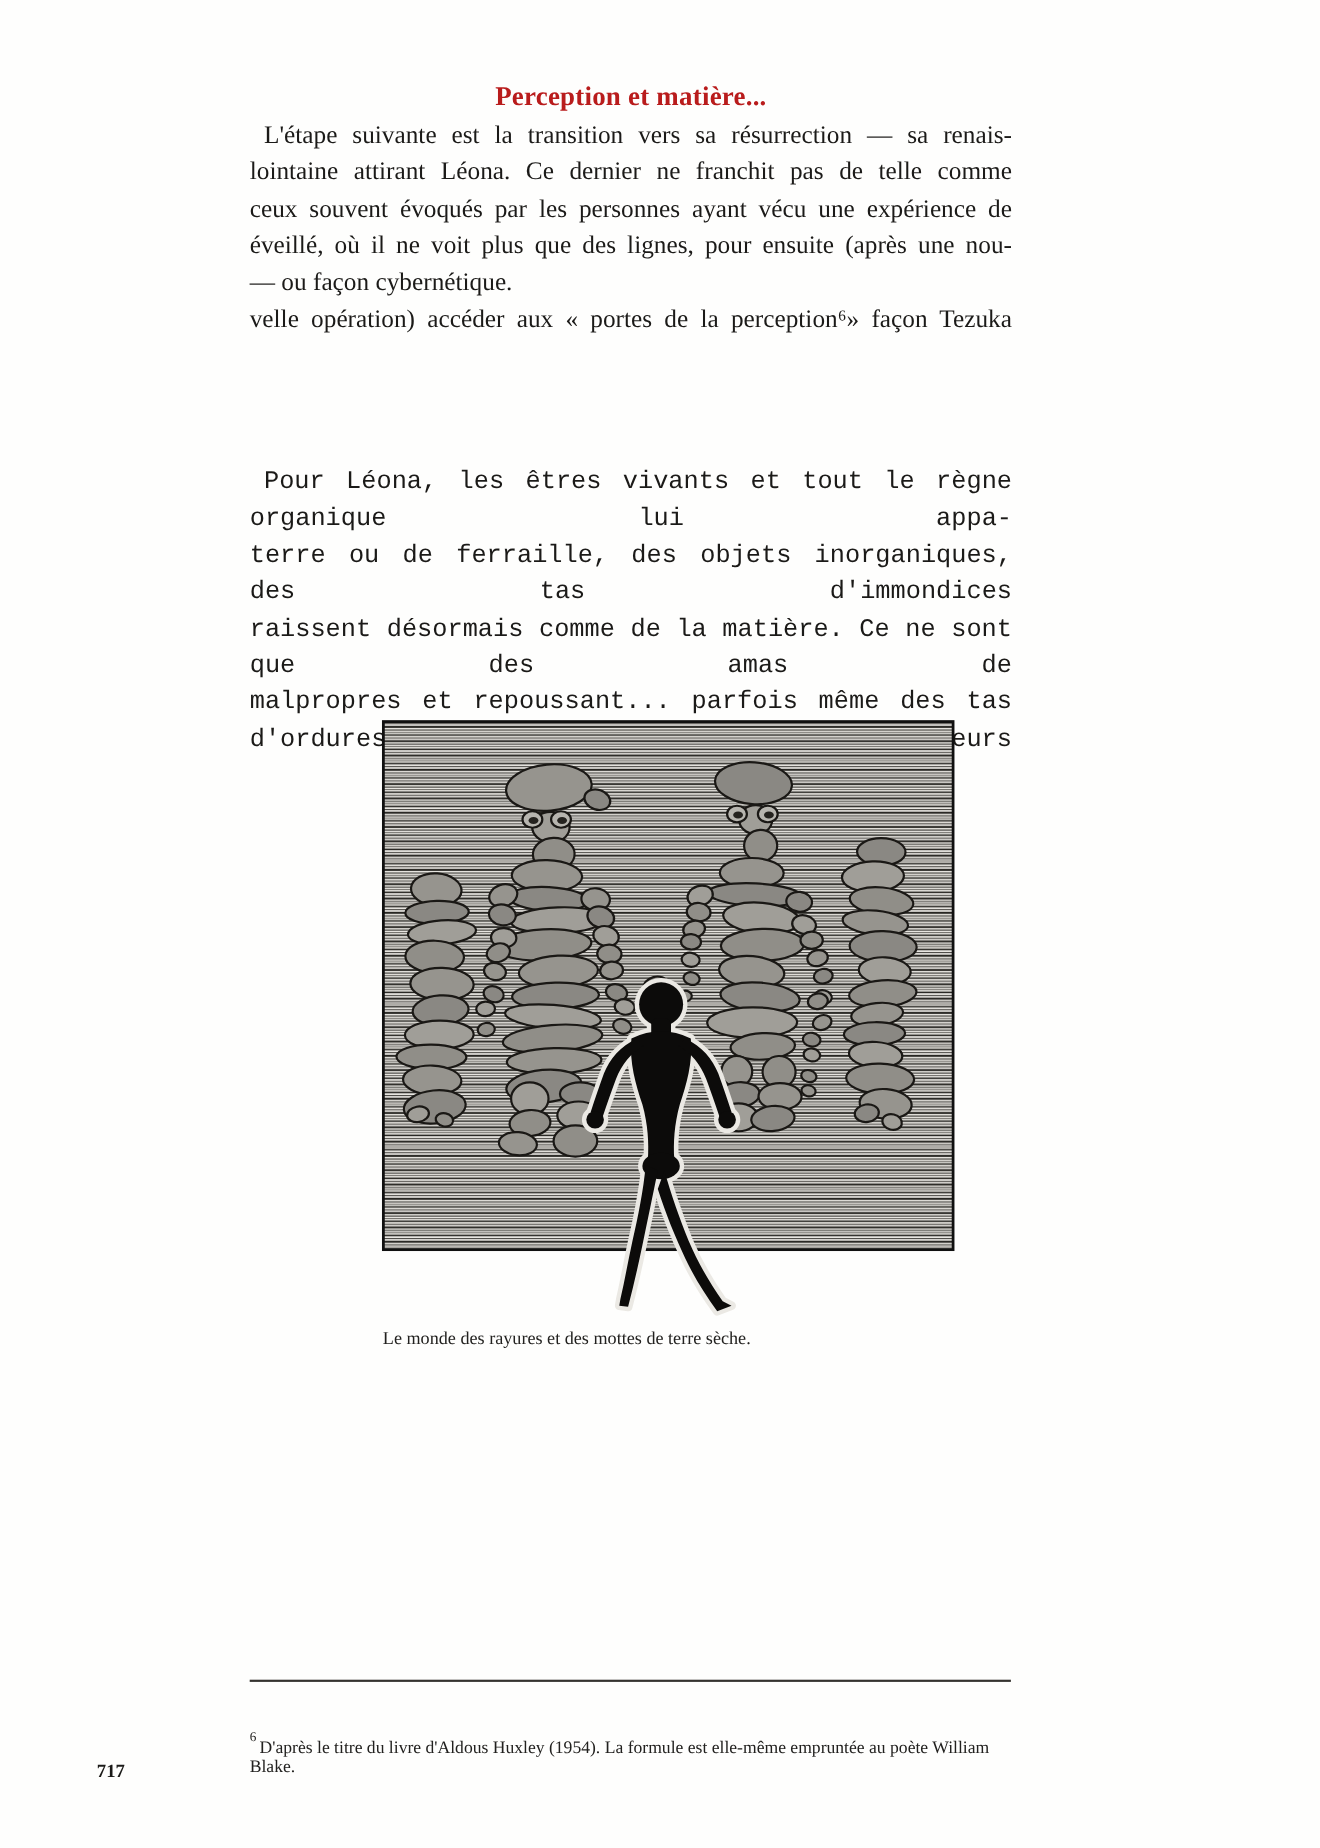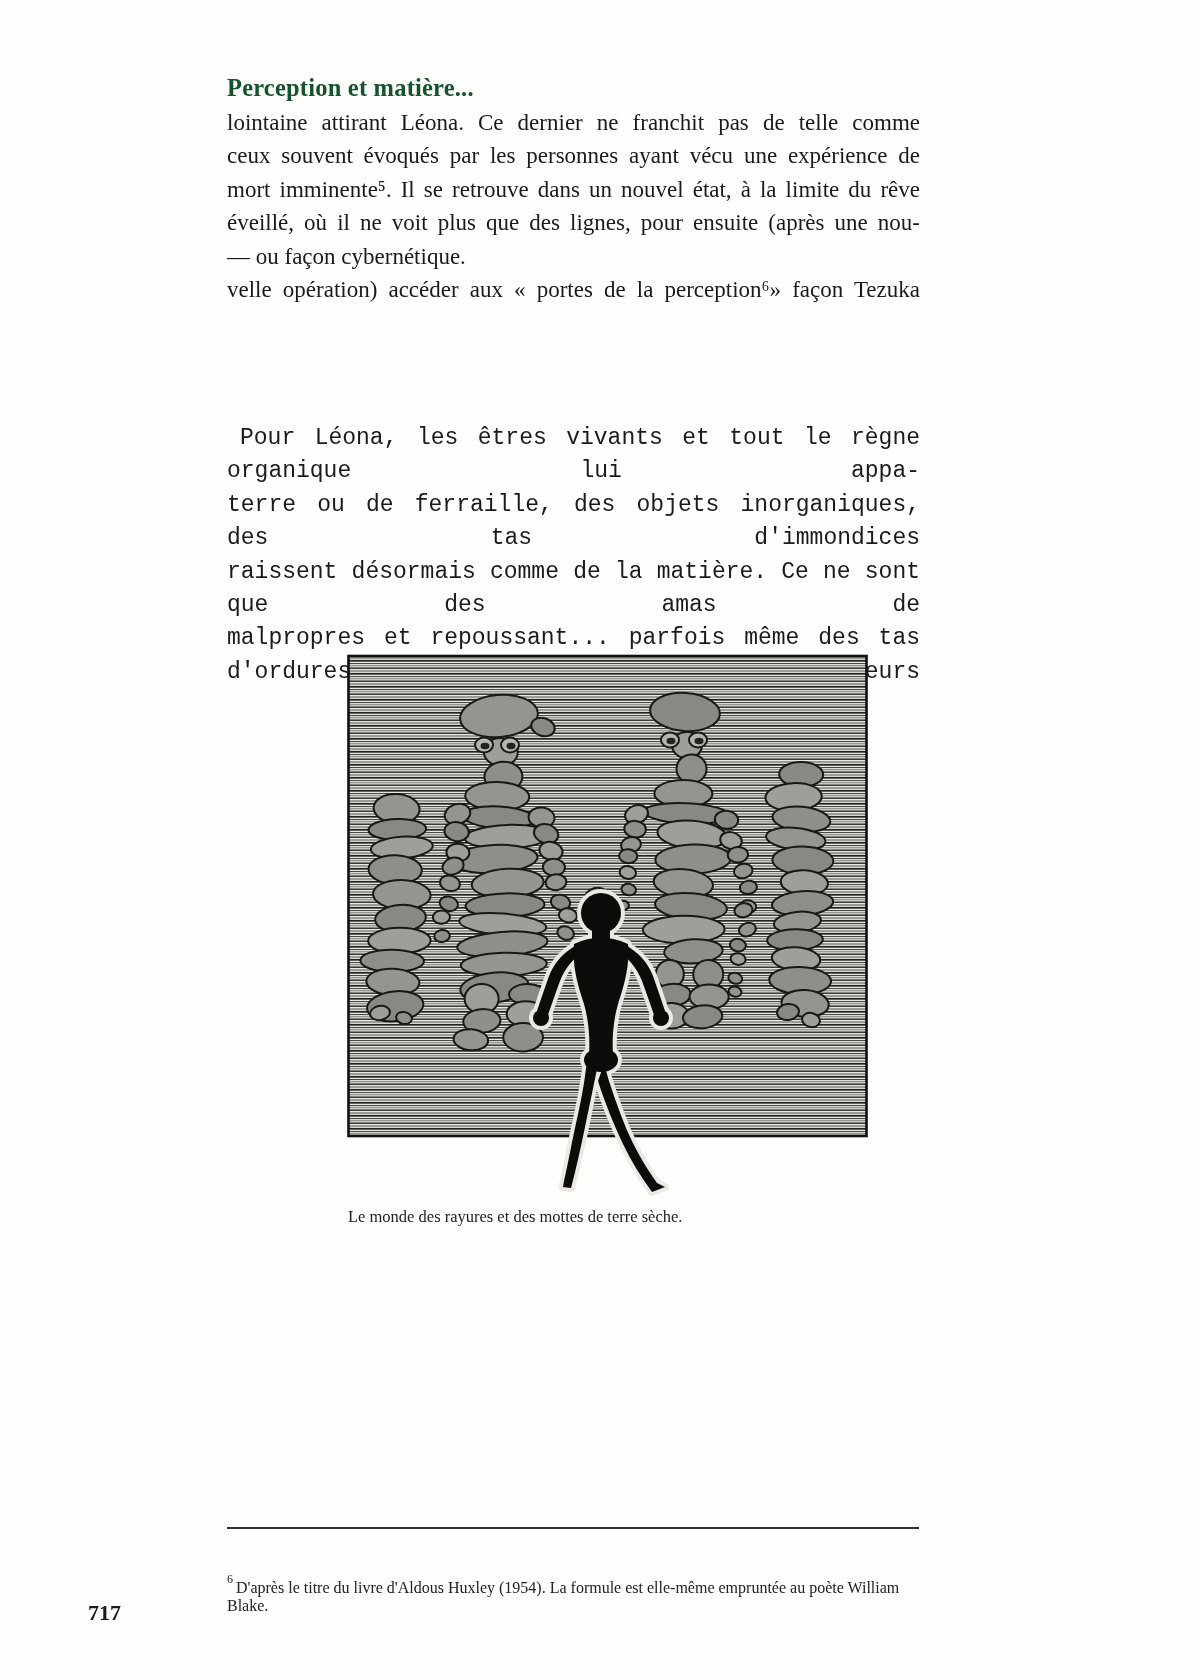--- a/index.html
+++ b/index.html
@@ -1,48 +1,48 @@
 <!DOCTYPE html>
 <html><head>
 <meta charset="utf-8">
 <style>
   html,body{margin:0;padding:0;background:#ffffff;}
   .page{position:relative;width:1200px;height:1680px;background:#fefefd;overflow:hidden;
         font-family:"Liberation Serif","DejaVu Serif",serif;color:#181715;}
   .title{position:absolute;left:227px;top:74px;width:693px;font-size:24.5px;font-weight:700;
-         letter-spacing:.2px;color:#14532d;}
+         letter-spacing:.2px;color:#b91c1c;text-align:center;}
   .para{position:absolute;left:227px;width:693px;font-size:23px;line-height:33.4px;color:#1b1a18;}
   .para-1{top:106px;}
   .para-2{top:422px;font-family:Liberation Mono, monospace;}
   .line{width:100%;}
   .jline{text-align:justify;text-align-last:justify;}
   .lline{text-align:left;text-align-last:left;}
   .ind{text-indent:13px;}
   .illustration{position:absolute;left:347px;top:654px;}
   .caption{position:absolute;left:348px;top:1207px;font-size:16.5px;color:#22211f;text-align:right;}
   .footnote-rule{position:absolute;left:227px;top:1527px;width:692px;height:2.2px;background:#35332f;}
   .footnote{position:absolute;left:227px;width:710px;font-size:16px;color:#22211f;}
   .fn-5{top:1541px;}
   .fn-6{top:1576px;}
   .footnote sup{font-size:12px;position:relative;top:-4px;margin-right:3px;}
-  .page-number{position:absolute;left:88px;top:1600px;font-size:22px;font-weight:700;color:#1b1a18;}
+  .page-number{position:absolute;left:88px;top:1600px;font-size:17px;font-weight:700;color:#1b1a18;}
   use.halo{fill:#ebe9e4;stroke:#ebe9e4;stroke-width:8;stroke-linejoin:round;stroke-linecap:round;}
   use.solid{fill:#0c0b0a;stroke:none;}
 </style>
 </head>
 <body>
 
 <div class="page">
 
   <div class="title">Perception et matière...</div>
 
   <div class="para para-1">
+      <div class="line jline ind">L'étape suivante est la transition vers sa résurrection — sa renais-</div>
       <div class="line jline">lointaine attirant Léona. Ce dernier ne franchit pas de telle comme</div>
       <div class="line jline">ceux souvent évoqués par les personnes ayant vécu une expérience de</div>
-      <div class="line jline">mort imminente⁵. Il se retrouve dans un nouvel état, à la limite du rêve</div>
       <div class="line jline">éveillé, où il ne voit plus que des lignes, pour ensuite (après une nou-</div>
       <div class="line lline">— ou façon cybernétique.</div>
       <div class="line jline">velle opération) accéder aux « portes de la perception⁶» façon Tezuka</div>
     </div>
 
   <div class="para para-2">
       <div class="line jline ind">Pour Léona, les êtres vivants et tout le règne organique lui appa-</div>
       <div class="line jline">terre ou de ferraille, des objets inorganiques, des tas d'immondices</div>
       <div class="line jline">raissent désormais comme de la matière. Ce ne sont que des amas de</div>
       <div class="line jline">malpropres et repoussant... parfois même des tas d'ordures (les fleurs</div>

